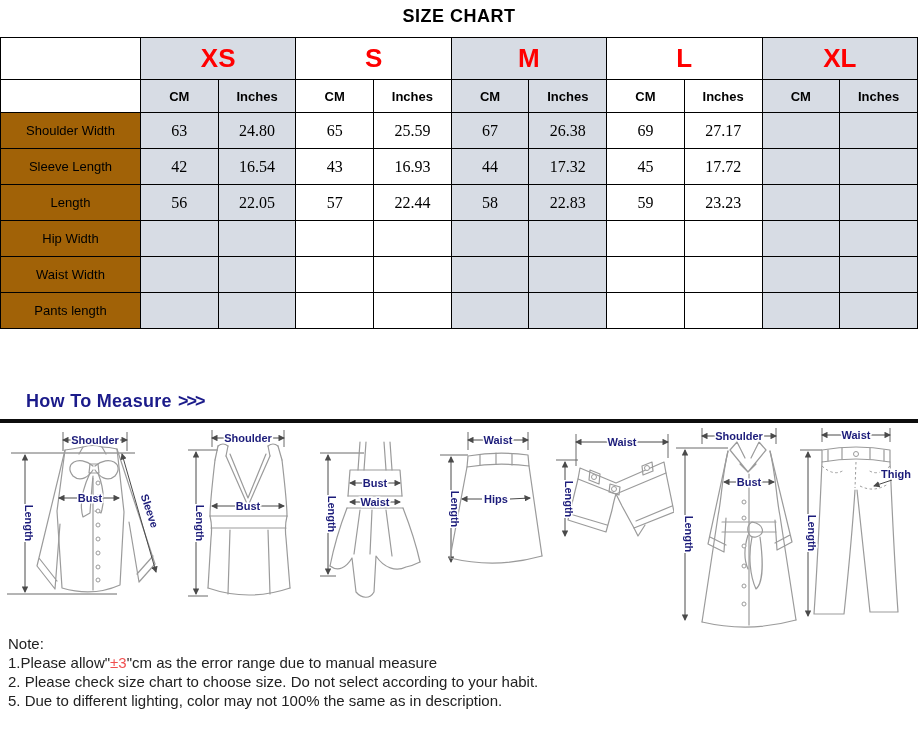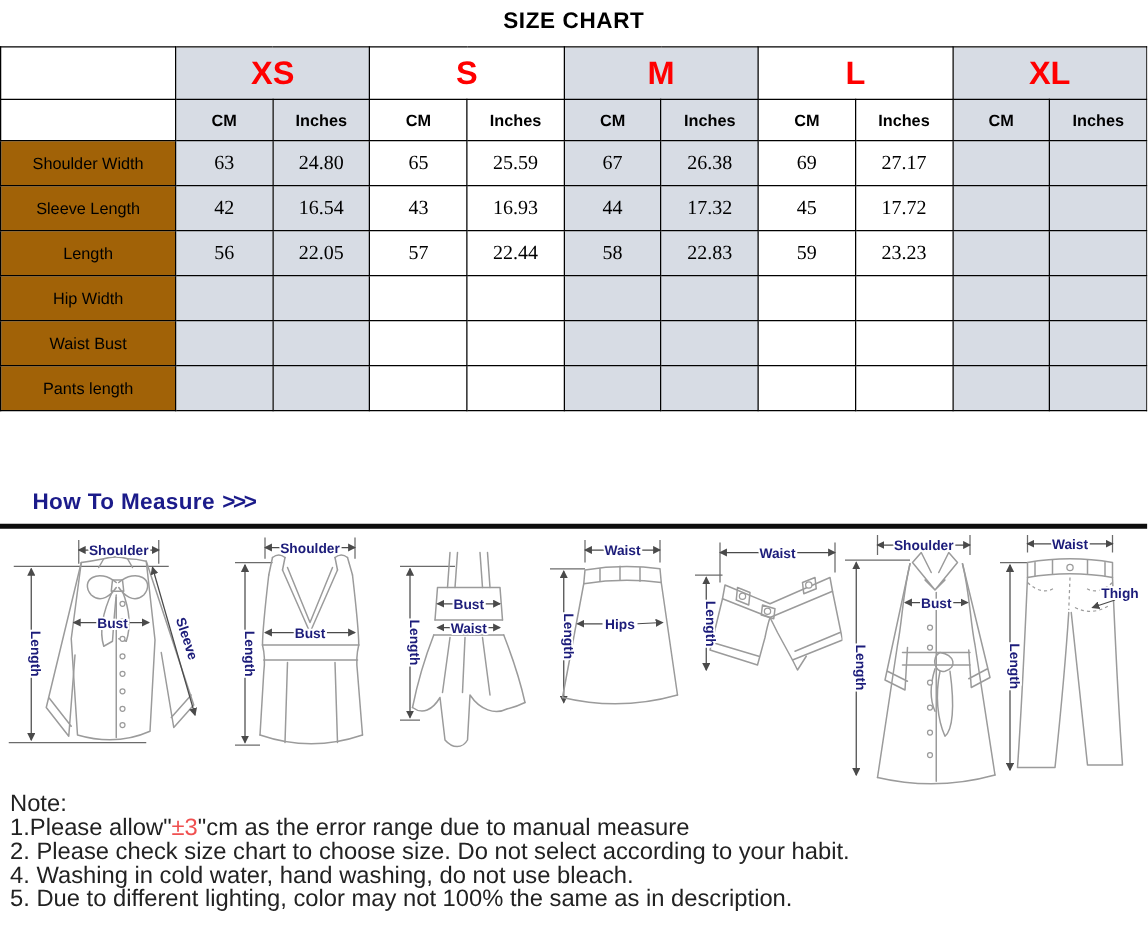--- a/index.html
+++ b/index.html
@@ -34,21 +34,21 @@
   .gd{stroke:#9b9b9b;fill:none;stroke-width:1;stroke-dasharray:2.5 2.5;}
   .rl{stroke:#6b6b6b;stroke-width:1;}
   .ml{stroke:#4a4a4a;stroke-width:1;fill:none;
       marker-start:url(#ah);marker-end:url(#ah);}
   .ml1{stroke:#4a4a4a;stroke-width:1;fill:none;marker-end:url(#ah);}
   .fl{font:bold 11px "Liberation Sans",sans-serif;fill:#1c1c7a;
       paint-order:stroke;stroke:#ffffff;stroke-width:3px;text-anchor:middle;}
   .btn{fill:#fff;stroke:#9b9b9b;stroke-width:1;}
 
   
-  .notes{position:absolute;top:634px;left:8px;width:905px;font-size:19px;
+  .notes{position:absolute;top:634px;left:8px;width:905px;font-size:15px;
          color:#222;line-height:19px;}
   .notes .red{color:#f05050;}
 </style>
 </head>
 <body>
 
 <div id="canvas">
 
   <div class="page-title">SIZE CHART</div>
 
@@ -134,21 +134,21 @@
           <td class="val"></td>
           <td class="val"></td>
           <td class="val shade"></td>
           <td class="val shade"></td>
           <td class="val"></td>
           <td class="val"></td>
           <td class="val shade"></td>
           <td class="val shade"></td>
         </tr>
         <tr>
-          <td class="rowlabel">Waist Bust</td>
+          <td class="rowlabel">Waist Width</td>
           <td class="val shade"></td>
           <td class="val shade"></td>
           <td class="val"></td>
           <td class="val"></td>
           <td class="val shade"></td>
           <td class="val shade"></td>
           <td class="val"></td>
           <td class="val"></td>
           <td class="val shade"></td>
           <td class="val shade"></td>
@@ -330,17 +330,16 @@
     <line class="ml1" x1="94" y1="54" x2="76" y2="60"></line>
     <text class="fl" x="58" y="13">Waist</text>
     <text class="fl" transform="translate(10,107) rotate(90)">Length</text>
     <text class="fl" x="98" y="52">Thigh</text>
   </svg>
 
   <div class="notes">
     <div>Note:</div>
     <div><span>1.Please allow"</span><span class="red">±3</span><span>"cm as the error range due to manual measure</span></div>
     <div>2. Please check size chart to choose size. Do not select according to your habit.</div>
-    <div>4. Washing in cold water, hand washing, do not use bleach.</div>
     <div>5. Due to different lighting, color may not 100% the same as in description.</div>
   </div>
 
 </div>
 
 </body></html>

